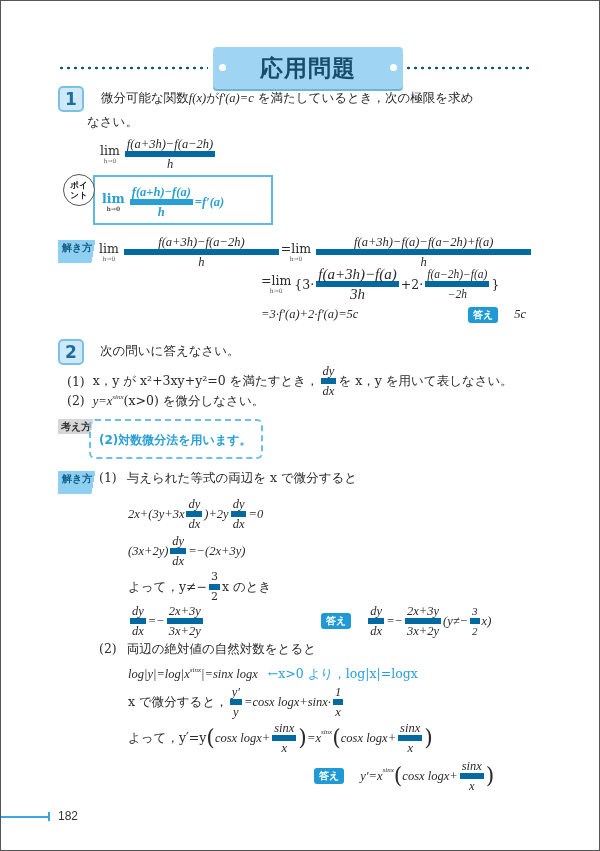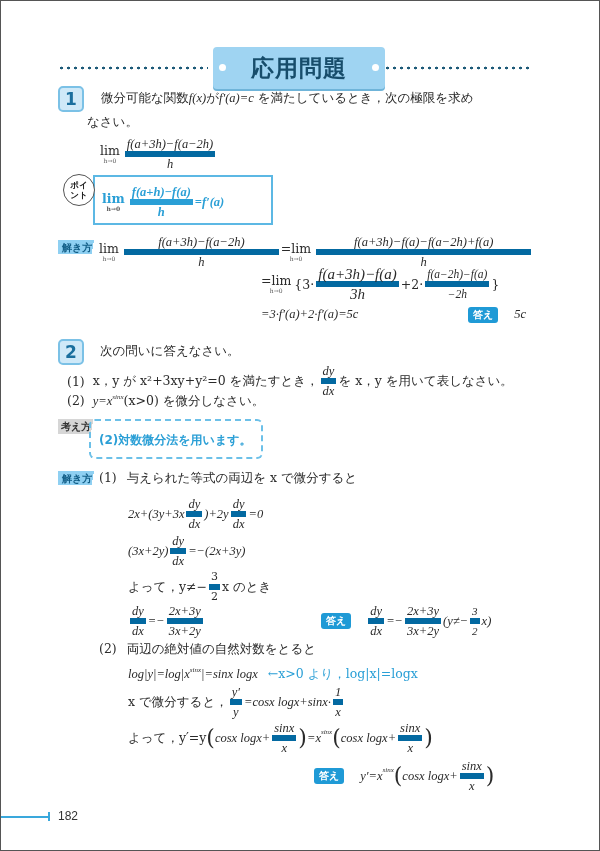--- a/index.html
+++ b/index.html
@@ -15,21 +15,21 @@
   .it { font-style: italic; font-family: "Liberation Serif", "DejaVu Serif", serif; }
   .blue { color: #2a9fd6; }
 
   
   .dots {
     position: absolute; top: 65px; height: 4px;
     background-image: radial-gradient(circle, #1d5a78 1.3px, transparent 1.6px);
     background-size: 7px 4px; background-repeat: repeat-x;
   }
   .banner {
-    position: absolute; left: 212px; top: 46px; width: 172px; height: 42px;
+    position: absolute; left: 212px; top: 46px; width: 190px; height: 42px;
     background: #9fd4f2;
     border-radius: 4px;
     box-shadow: 0 2px 0 #6fb4d9;
     display: flex; align-items: center; justify-content: center;
   }
   .banner .title {
     font-family: "DejaVu Sans", "Liberation Sans", sans-serif;
     font-weight: bold; font-size: 23px; color: #174d6b; letter-spacing: 1px;
   }
   .banner .pin {
@@ -41,21 +41,21 @@
   .num-badge {
     position: absolute; width: 26px; height: 26px;
     background: #cfe9f8; border: 2px solid #7bc1e6; border-radius: 5px;
     color: #1a6f9e; font-family: "DejaVu Sans", "Liberation Sans", sans-serif;
     font-weight: bold; font-size: 17px;
     display: flex; align-items: center; justify-content: center;
   }
 
   
   .label-kaiki {
-    position: absolute; height: 14px; padding: 0 6px 0 4px;
+    position: absolute; height: 23px; padding: 0 6px 0 4px;
     background: linear-gradient(100deg, #8fd0f2 85%, transparent 85%);
     color: #135e87; font-family: "DejaVu Sans", "Liberation Sans", sans-serif;
     font-weight: bold; font-size: 10px; line-height: 15px;
   }
   .label-kangae {
     position: absolute; height: 15px; padding: 0 6px 0 3px;
     background: linear-gradient(100deg, #d6d6d6 85%, transparent 85%);
     color: #333; font-family: "DejaVu Sans", "Liberation Sans", sans-serif;
     font-weight: bold; font-size: 10px; line-height: 15px;
   }

